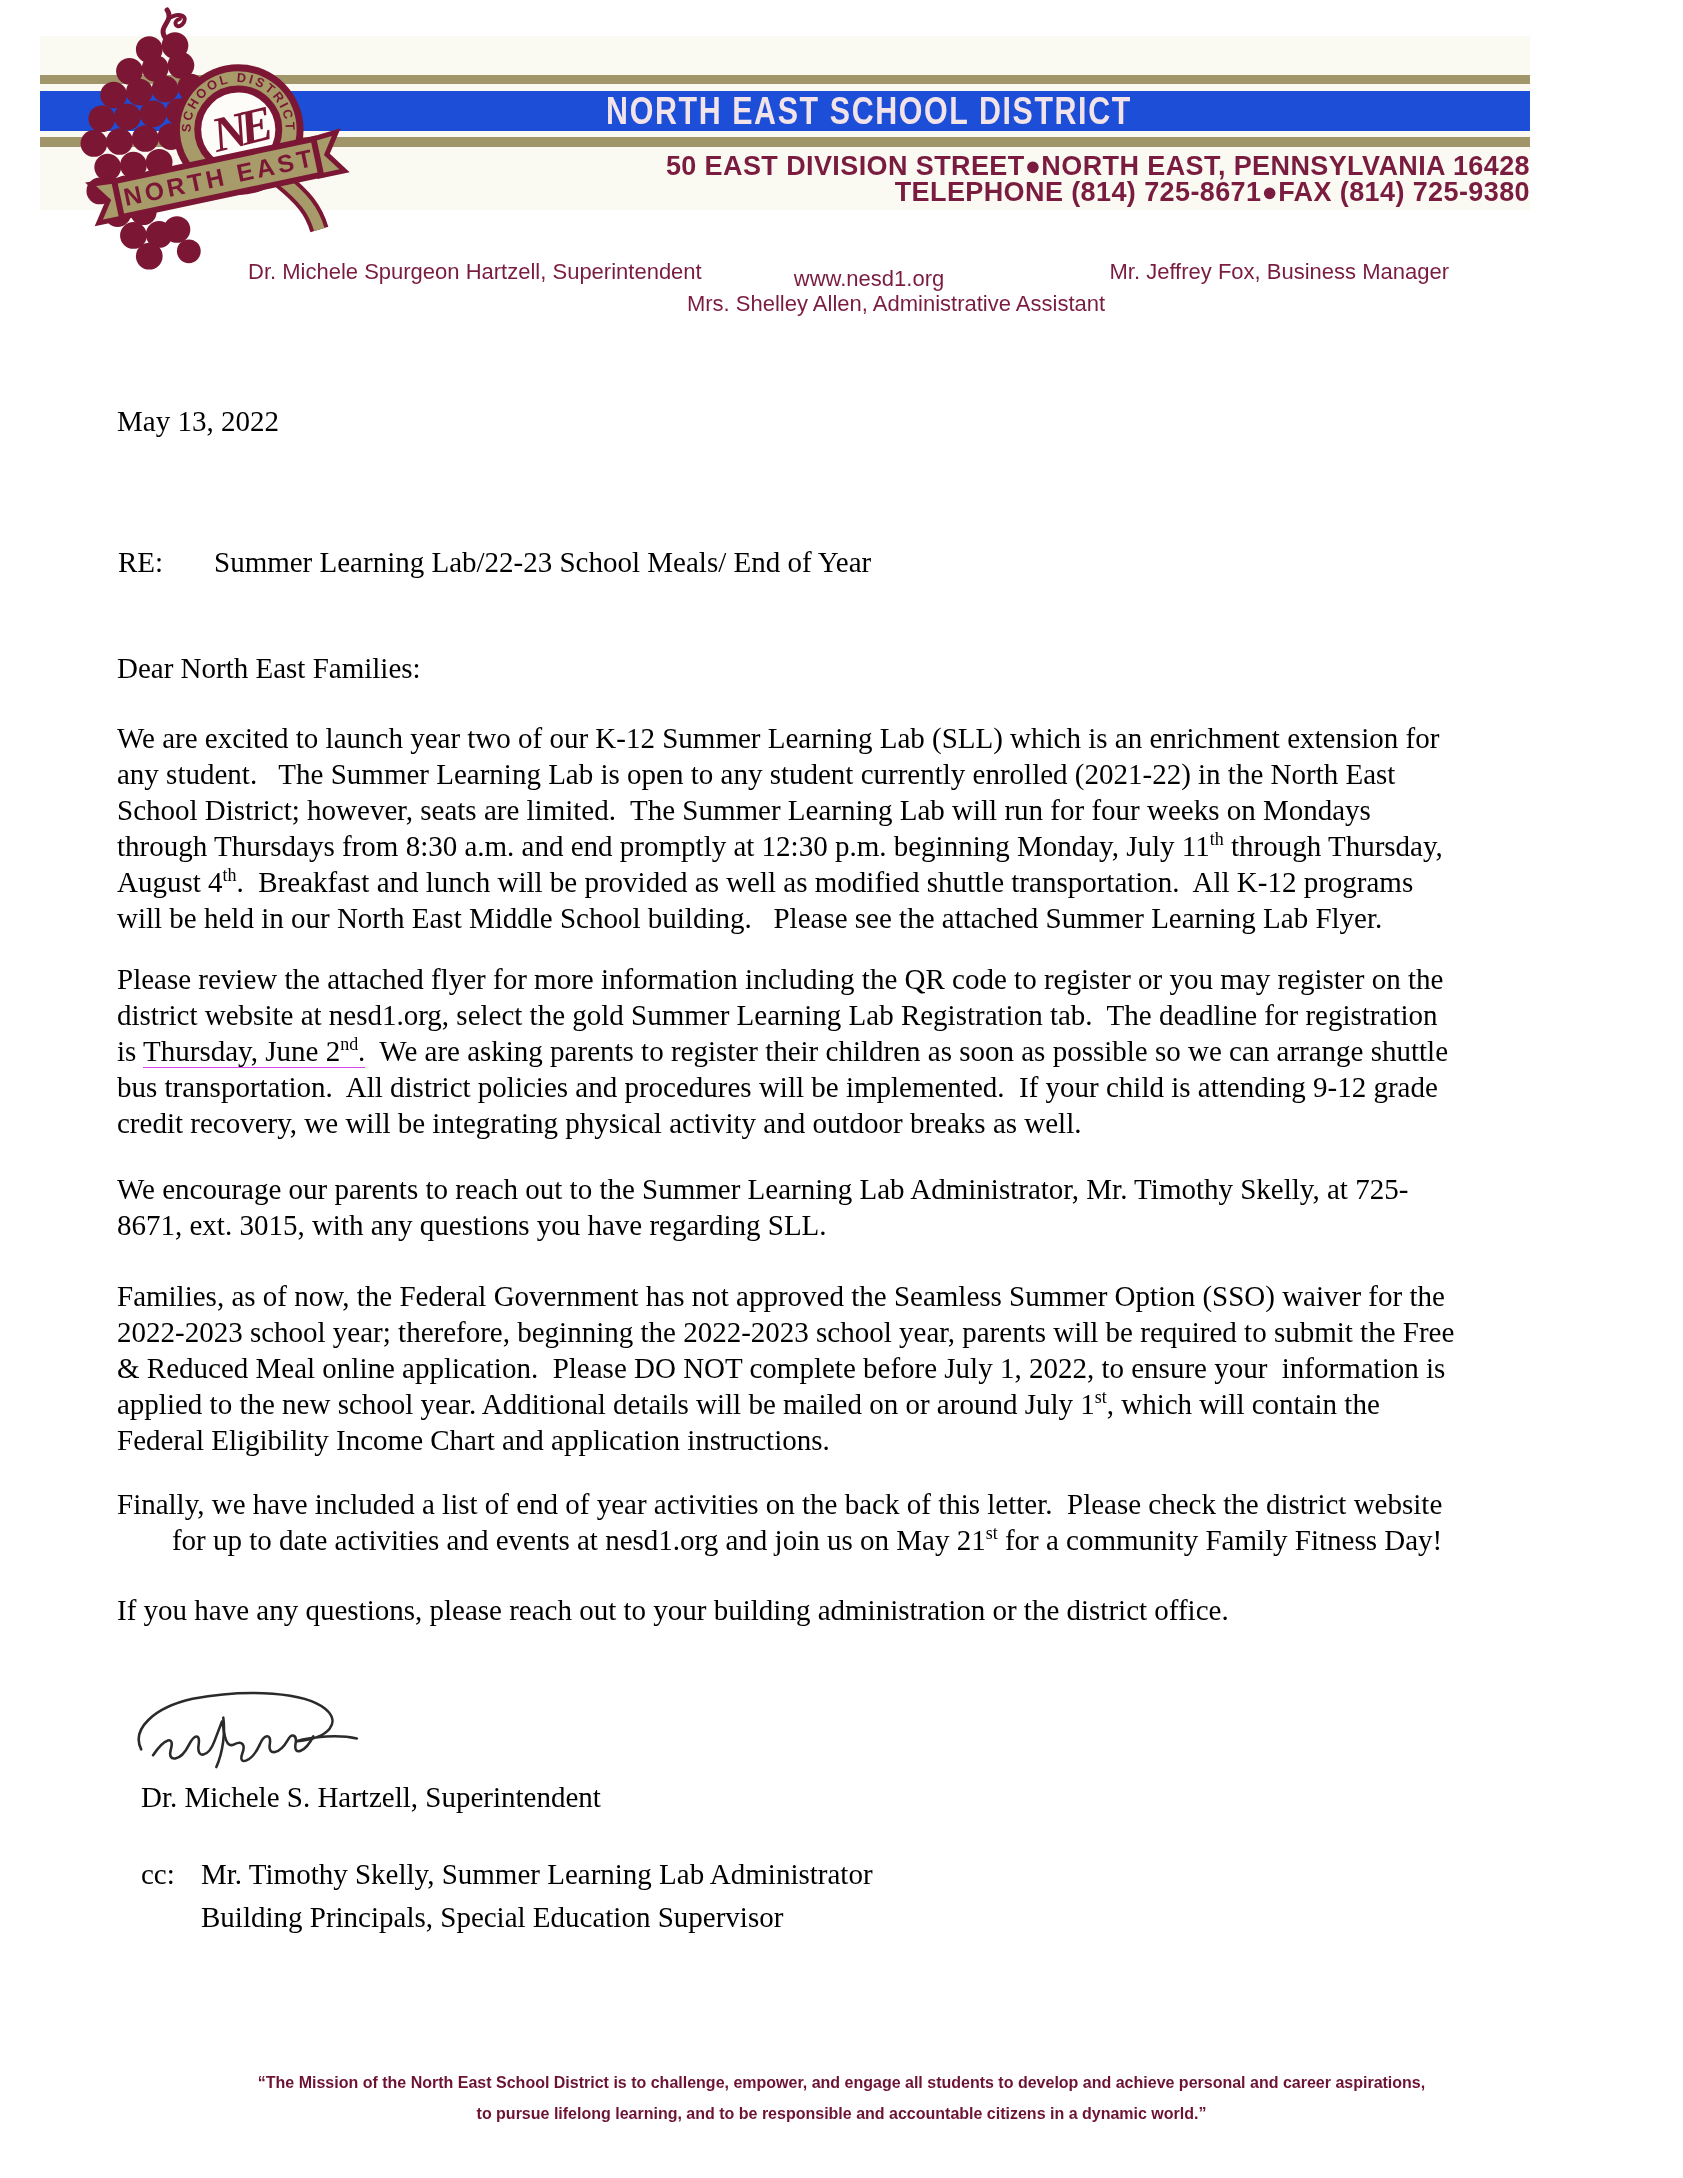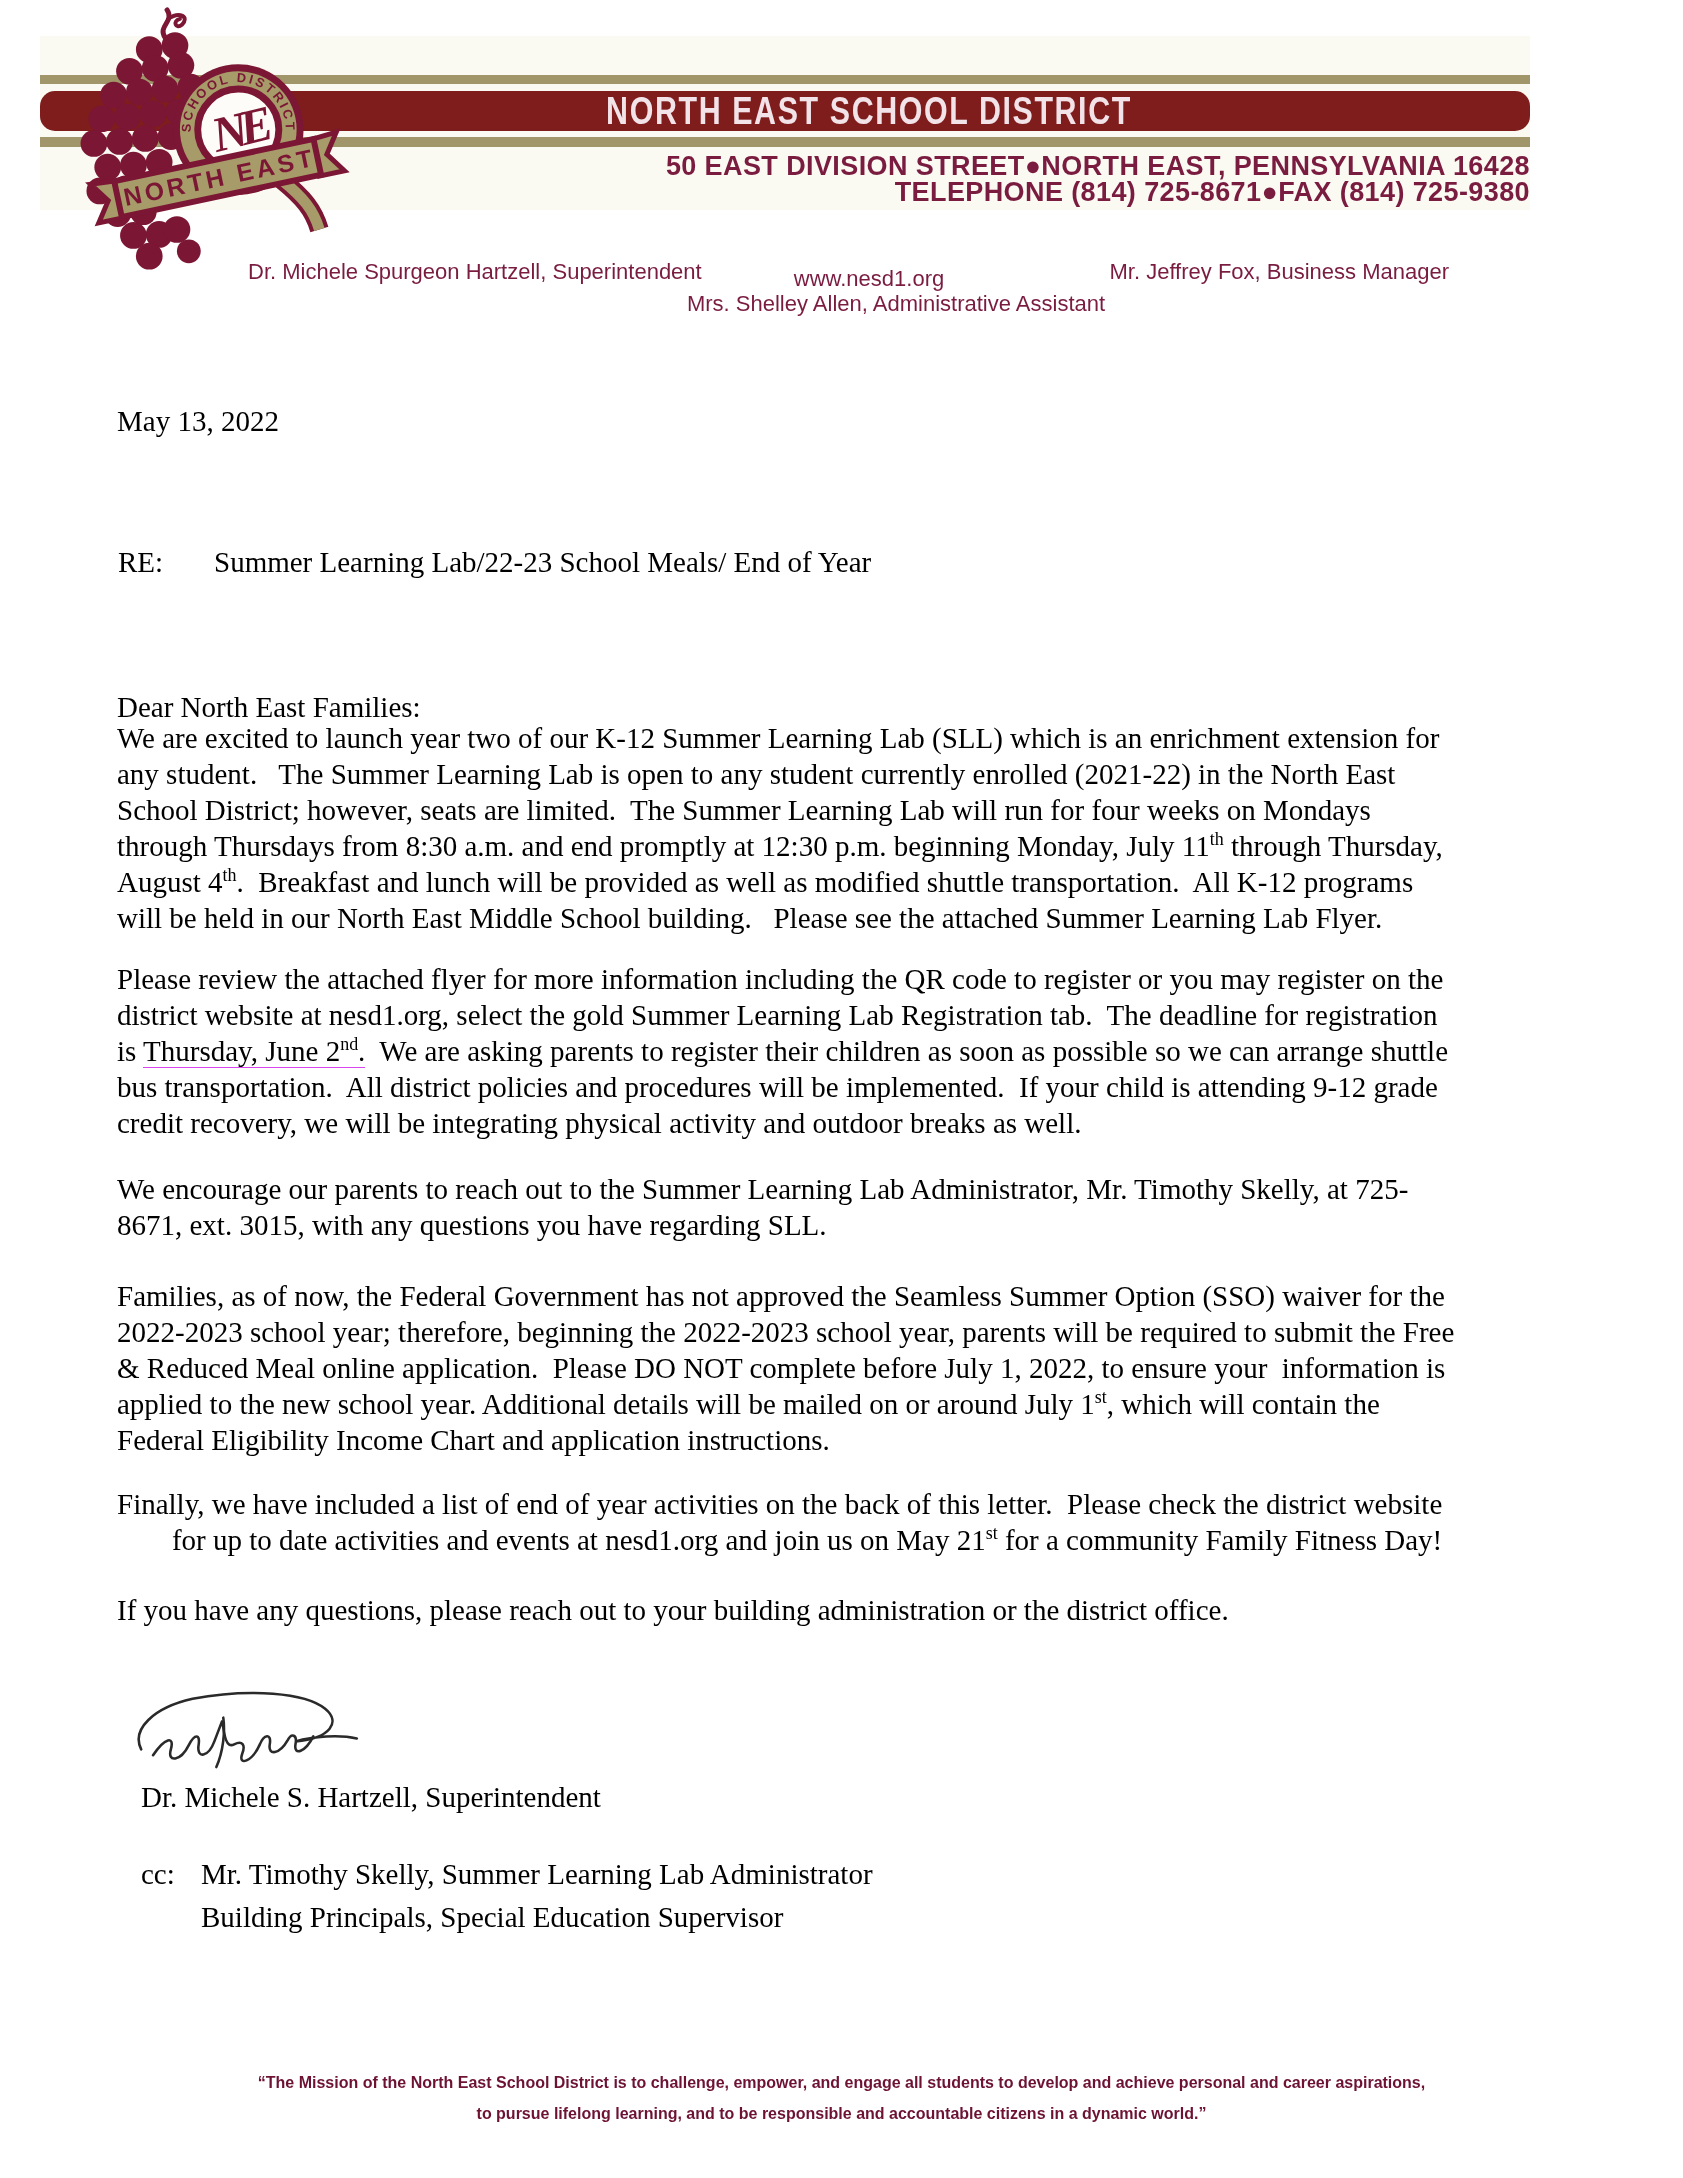--- a/index.html
+++ b/index.html
@@ -5,21 +5,21 @@
   html,body { margin:0; padding:0; background:#e8e8e8; }
   .page {
     position:relative; width:1683px; height:2178px; background:#ffffff;
     overflow:hidden; font-family:"Liberation Serif", serif; color:#000;
   }
   
   .hdr-cream  { position:absolute; left:40px; top:36px; width:1490px; height:174px; background:#fbfaf2; }
   .stripe     { position:absolute; left:40px; width:1490px; background:#a0966a; }
   .gold-top   { top:75px;  height:9px;  }
   .gold-bottom{ top:137px; height:10px; }
-  .band       { position:absolute; left:40px; top:91px; width:1490px; height:40px; background:#7f1d1d;border-radius:15px; }
+  .band       { position:absolute; left:40px; top:91px; width:1490px; height:40px; background:#1d4ed8; }
   .band-title {
     display:block; margin-left:168px; text-align:center; line-height:40px;
     font-family:"Liberation Sans", sans-serif; font-size:38px; font-weight:600;
     letter-spacing:2px; color:#f2e3e9; transform:scaleX(.8); transform-origin:center;
     white-space:nowrap;
   }
   .addr {
     position:absolute; left:208px; top:153px; width:1322px; text-align:right;
     font-family:"Liberation Sans", sans-serif; font-size:27px; line-height:26px;
     letter-spacing:0.4px; color:#7a1c40; font-weight:600;
@@ -37,21 +37,21 @@
     position:absolute; left:208px; top:291px; width:1376px; text-align:center;
     font-family:"Liberation Sans", sans-serif; font-size:22px; color:#7a1c40;
   }
   .logo { position:absolute; left:54px; top:6px; }
   
   .blk { position:absolute; left:117px; font-size:29px; line-height:36px; }
   .para { white-space:pre-wrap; }
   .date       { top:403px;  }
   .re         { top:544px;  left:118px; }
   .re-label   { display:inline-block; width:96px; }
-  .salutation { top:689px;  }
+  .salutation { top:650px;  }
   .p1 { top:720px;  }
   .p2 { top:961px;  }
   .p3 { top:1171px; }
   .p4 { top:1278px; }
   .p5 { top:1486px;text-align:right; }
   .p6 { top:1592px; }
   .closing { top:1657px; }
   .signer  { top:1779px; left:141px; }
   .cc      { top:1853px; left:141px; display:grid; grid-template-columns:60px auto; line-height:43px; }
   sup { font-size:.62em; vertical-align:super; line-height:0; }

